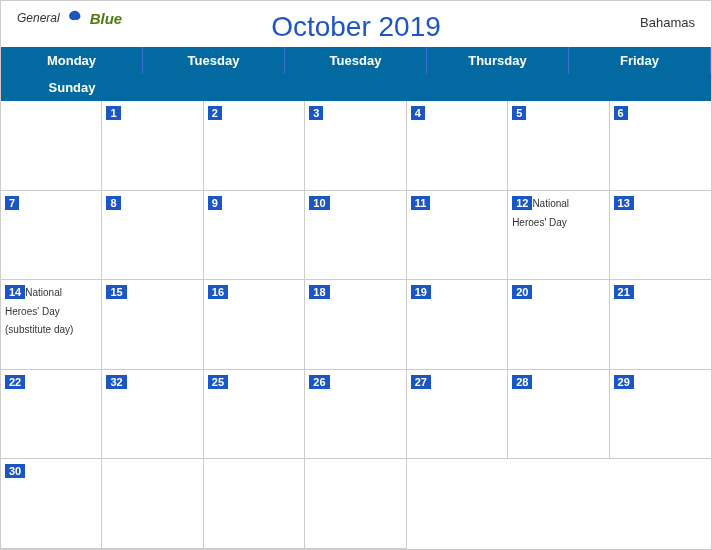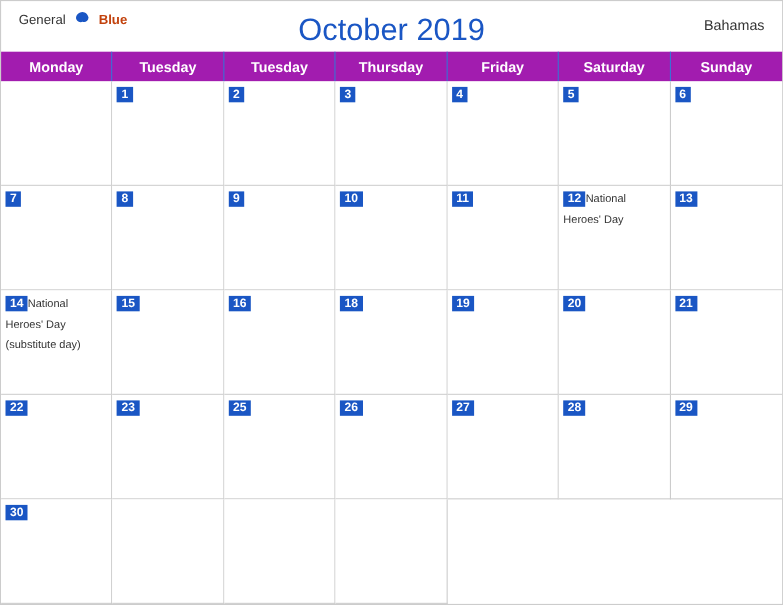--- a/index.html
+++ b/index.html
@@ -30,29 +30,30 @@
       left: 16px;
       top: 8px;
       display: flex;
       flex-direction: column;
       align-items: flex-start;
     }
     .logo-text {
       display: flex;
       align-items: center;
       gap: 6px;
+      font-style: italic;
     }
     .logo-general {
       font-size: 12px;
       color: #333;
       font-weight: normal;
     }
     .logo-blue {
-      font-size: 12px;
-      color: #c2410c;
+      font-size: 15px;
+      color: #4d7c0f;
       font-weight: bold;
     }
     .logo-bird {
       width: 18px;
       height: 18px;
     }
     .country {
       position: absolute;
       right: 16px;
       top: 14px;
@@ -60,22 +61,22 @@
       color: #333;
     }
     .month-title {
       font-size: 28px;
       color: #1a56c4;
       font-weight: normal;
       text-align: center;
     }
     .day-headers {
       display: grid;
-      grid-template-columns: repeat(7, 1fr);
-      background: #a21caf;
+      grid-template-columns: repeat(5, 1fr);
+      background: #0369a1;
     }
     .day-header {
       color: #fff;
       text-align: center;
       padding: 6px 4px;
       font-size: 13px;
       font-weight: bold;
       border-right: 1px solid #3a70d4;
     }
     .day-header:last-child {
@@ -136,21 +137,20 @@
     <h1 class="month-title">October 2019</h1>
     <div class="country">Bahamas</div>
   </div>
 
   <div class="day-headers">
     <div class="day-header">Monday</div>
     <div class="day-header">Tuesday</div>
     <div class="day-header">Tuesday</div>
     <div class="day-header">Thursday</div>
     <div class="day-header">Friday</div>
-    <div class="day-header">Saturday</div>
     <div class="day-header">Sunday</div>
   </div>
 
   <div class="calendar-grid" id="calendar-grid">
   <div class="day-cell empty"></div>
       <div class="day-cell"><span class="day-number-blue">1</span></div>
       <div class="day-cell"><span class="day-number-blue">2</span></div>
       <div class="day-cell"><span class="day-number-blue">3</span></div>
       <div class="day-cell"><span class="day-number-blue">4</span></div>
       <div class="day-cell"><span class="day-number-blue">5</span></div>
@@ -163,21 +163,21 @@
       <div class="day-cell"><span class="day-number-blue">12</span><span class="event-text">National Heroes' Day</span></div>
       <div class="day-cell"><span class="day-number-blue">13</span></div>
       <div class="day-cell"><span class="day-number-blue">14</span><span class="event-text">National Heroes' Day (substitute day)</span></div>
       <div class="day-cell"><span class="day-number-blue">15</span></div>
       <div class="day-cell"><span class="day-number-blue">16</span></div>
       <div class="day-cell"><span class="day-number-blue">18</span></div>
       <div class="day-cell"><span class="day-number-blue">19</span></div>
       <div class="day-cell"><span class="day-number-blue">20</span></div>
       <div class="day-cell"><span class="day-number-blue">21</span></div>
       <div class="day-cell"><span class="day-number-blue">22</span></div>
-      <div class="day-cell"><span class="day-number-blue">23</span></div>
+      <div class="day-cell"><span class="day-number-blue">32</span></div>
       <div class="day-cell"><span class="day-number-blue">25</span></div>
       <div class="day-cell"><span class="day-number-blue">26</span></div>
       <div class="day-cell"><span class="day-number-blue">27</span></div>
       <div class="day-cell"><span class="day-number-blue">28</span></div>
       <div class="day-cell"><span class="day-number-blue">29</span></div>
       <div class="day-cell"><span class="day-number-blue">30</span></div>
       <div class="day-cell empty"></div>
       <div class="day-cell empty"></div>
       <div class="day-cell empty"></div>
     </div>

